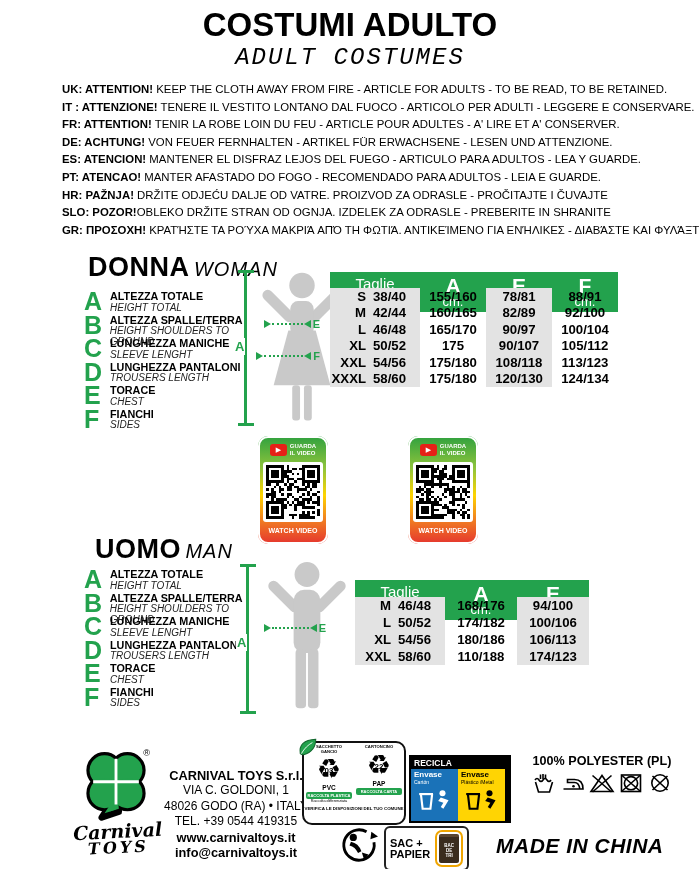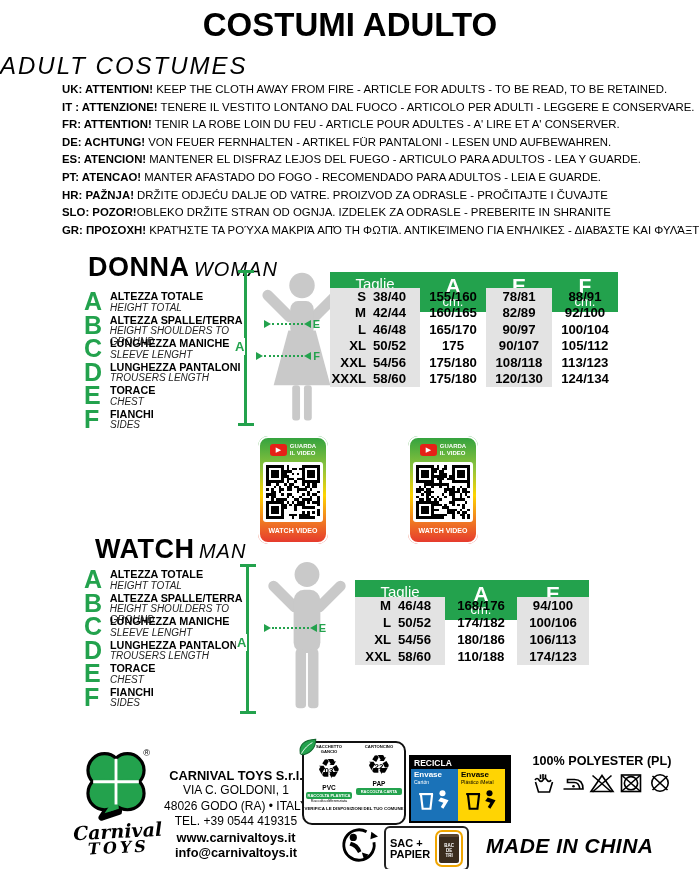--- a/index.html
+++ b/index.html
@@ -1,22 +1,22 @@
 <!DOCTYPE html>
 <html><head>
 <meta charset="utf-8">
 <style>
   html,body{margin:0;padding:0;background:#fff;}
   .page{position:relative;width:700px;height:869px;background:#fff;overflow:hidden;
         font-family:"Liberation Sans",sans-serif;color:#000;}
   
   .title{position:absolute;top:6px;left:0;width:100%;text-align:center;
          font-size:33px;font-weight:bold;letter-spacing:0px;}
-  .subtitle{position:absolute;top:52px;left:0;width:100%;
-            font-style:italic;font-size:24px;letter-spacing:2px;}
+  .subtitle{position:absolute;top:44px;left:0;width:100%;text-align:center;
+            font-style:italic;font-size:24px;letter-spacing:2px;font-family:Liberation Mono, monospace;}
   
   .warnings{position:absolute;left:62px;top:81px;width:600px;}
   .warn{font-size:11.4px;line-height:17.6px;white-space:nowrap;}
   .warn b{font-weight:bold;}
   
   .sec-title{position:absolute;white-space:nowrap;}
   .sec-title b{font-size:27px;font-weight:bold;letter-spacing:0.5px;}
   .sec-title i{font-size:20px;font-style:italic;font-weight:normal;letter-spacing:1px;}
   
   .m-list{position:absolute;width:190px;}
@@ -111,21 +111,21 @@
 
 <div class="page">
 
   <div class="title">COSTUMI ADULTO</div>
   <div class="subtitle">ADULT COSTUMES</div>
 
   <div class="warnings">
       <div class="warn"><b>UK: ATTENTION!</b><span> KEEP THE CLOTH AWAY FROM FIRE - ARTICLE FOR ADULTS - TO BE READ, TO BE RETAINED.</span></div>
       <div class="warn"><b>IT : ATTENZIONE!</b><span> TENERE IL VESTITO LONTANO DAL FUOCO - ARTICOLO PER ADULTI - LEGGERE E CONSERVARE.</span></div>
       <div class="warn"><b>FR: ATTENTION!</b><span> TENIR LA ROBE LOIN DU FEU - ARTICLE POUR ADULTES  - A' LIRE ET A' CONSERVER.</span></div>
-      <div class="warn"><b>DE: ACHTUNG!</b><span> VON FEUER FERNHALTEN - ARTIKEL FÜR PANTALONI  - LESEN UND AUFBEWAHREN.</span></div>
+      <div class="warn"><b>DE: ACHTUNG!</b><span> VON FEUER FERNHALTEN - ARTIKEL FÜR ERWACHSENE  - LESEN UND ATTENZIONE.</span></div>
       <div class="warn"><b>ES: ATENCION!</b><span> MANTENER EL DISFRAZ LEJOS DEL FUEGO -  ARTICULO PARA ADULTOS - LEA Y GUARDE.</span></div>
       <div class="warn"><b>PT: ATENCAO!</b><span> MANTER AFASTADO DO FOGO - RECOMENDADO PARA ADULTOS - LEIA E GUARDE.</span></div>
       <div class="warn"><b>HR: PAŽNJA!</b><span> DRŽITE ODJEĆU DALJE OD VATRE. PROIZVOD ZA ODRASLE - PROČITAJTE I ČUVAJTE</span></div>
       <div class="warn"><b>SLO: POZOR!</b><span>OBLEKO DRŽITE STRAN OD OGNJA. IZDELEK ZA ODRASLE - PREBERITE IN SHRANITE</span></div>
       <div class="warn"><b>GR: ΠΡΟΣΟΧΗ!</b><span> ΚΡΑΤΉΣΤΕ ΤΑ ΡΟΎΧΑ ΜΑΚΡΙΆ ΑΠΌ ΤΗ ΦΩΤΙΆ. ΑΝΤΙΚΕΊΜΕΝΟ ΓΙΑ ΕΝΉΛΙΚΕΣ - ΔΙΑΒΆΣΤΕ ΚΑΙ ΦΥΛΆΞΤΕ</span></div>
     </div>
 
   <div class="sec-title" style="left:88px;top:252px;">
     <b>DONNA</b>
     <i>WOMAN</i>
@@ -758,21 +758,21 @@
           <i style="left: 47.619%; top: 95.2381%;"></i>
           <i style="left: 66.6667%; top: 95.2381%;"></i>
           <i style="left: 85.7143%; top: 95.2381%;"></i>
           <i style="left: 95.2381%; top: 95.2381%;"></i>
         </div>
       </div>
     <div class="qr-foot">WATCH VIDEO</div>
   </div>
 
   <div class="sec-title" style="left:95px;top:534px;">
-    <b>WATCH</b>
+    <b>UOMO</b>
     <i>MAN</i>
   </div>
 
   <div class="m-list" style="left:84px;top:569px;">
       <div class="m-item">
         <span class="m-letter">A</span>
         <span class="m-labels">
           <b>ALTEZZA TOTALE</b>
           <i>HEIGHT TOTAL</i>
         </span>
@@ -1013,15 +1013,15 @@
             <span>BAC</span>
             <span>DE</span>
             <span>TRI</span>
           </div>
         </div>
       </div>
 
     </div>
   </div>
 
-  <div class="made-in" style="left:486px;top:834px;">MADE IN CHINA</div>
+  <div class="made-in" style="left:496px;top:834px;">MADE IN CHINA</div>
 
 </div>
 
 </body></html>

